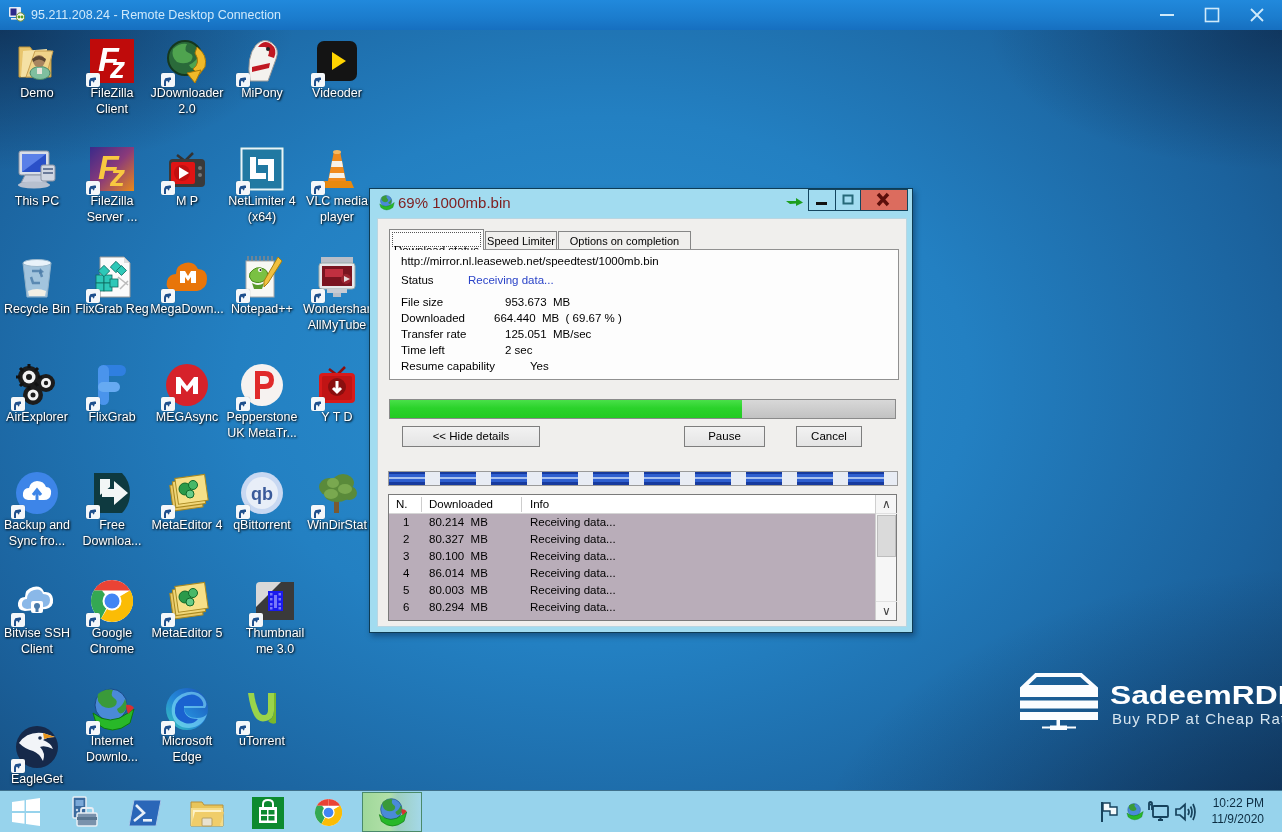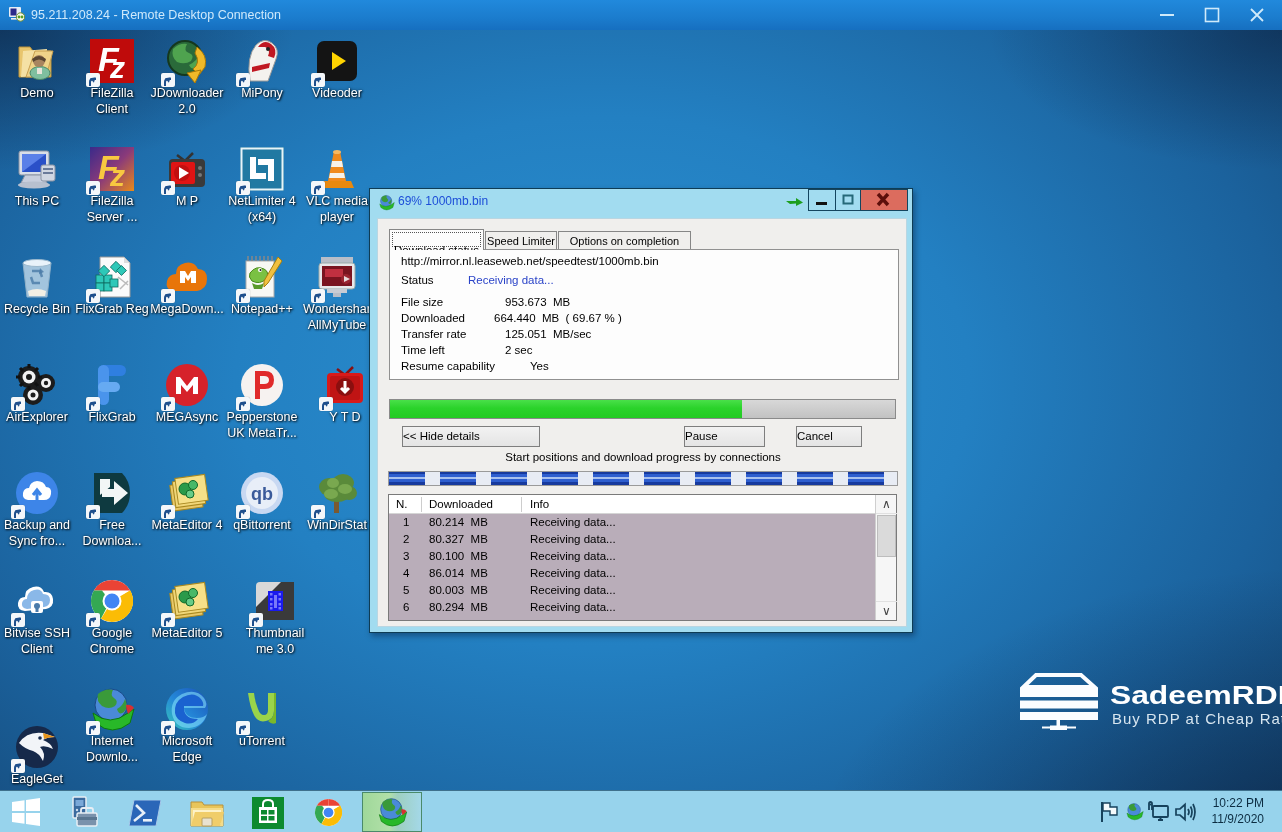--- a/index.html
+++ b/index.html
@@ -21,38 +21,38 @@
 .lbl{margin-top:0;font-size:12.5px;line-height:16px;color:#fff;white-space:nowrap;text-shadow:1px 1px 2px rgba(0,0,0,.9),0 0 3px rgba(0,0,0,.6)}
 .sc{position:absolute;left:-2px;bottom:-2px;width:14px;height:14px;background:#f4f7fa;border-radius:2px;box-shadow:0 0 1px rgba(0,0,0,.4)}
 .sc:after{content:"";position:absolute;left:3px;top:5px;width:5px;height:6px;border-left:2.5px solid #1e4f8c;border-top:2.5px solid #1e4f8c;border-top-left-radius:4px}.sc:before{content:"";position:absolute;right:1px;top:2px;width:0;height:0;border:3.5px solid transparent;border-left:5.5px solid #1e4f8c;transform:rotate(-40deg)}
 
 #taskbar{position:absolute;left:0;top:790px;width:1282px;height:42px;background:#97d3ec;border-top:1px solid #3f718c}
 #tray{position:absolute;right:0;top:0;height:42px}
 .clock{position:absolute;right:18px;top:4px;text-align:right;font-size:12px;line-height:16px;color:#0c2d42}
 
 #dlg{position:absolute;left:369px;top:188px;width:544px;height:445px;background:#a2dcf0;border:1px solid #0e3c55;box-shadow:2px 3px 6px rgba(0,0,20,.35)}
 #dlg .cap{position:absolute;left:0;top:0;width:100%;height:28px}
-#dlg .cap .t{position:absolute;left:28px;top:5px;font-size:12px;color:#1d4ed8}
+#dlg .cap .t{position:absolute;left:28px;top:5px;font-size:15px;color:#7f1d1d}
 .capbtn{position:absolute;top:0;height:22px;border:1px solid #14455f;text-align:center}
 #btnMin{left:438px;width:28px;background:#a2dcf0}
 #btnMax{left:465px;width:26px;background:#a2dcf0}
 #btnCls{left:490px;width:48px;background:#dc6c5e}
 
 #cli{position:absolute;left:7px;top:29px;width:530px;height:409px;background:#f0efed;border:1px solid #b9d6e2}
 .tab{position:absolute;top:12px;height:19px;background:#f0efed;border:1px solid #868686;font-size:11px;color:#000;text-align:center;padding-top:3px;overflow:hidden;white-space:nowrap}
 #tab1{left:11px;top:10px;height:21px;width:95px;background:#fcfcfc;z-index:3;border-bottom:none;outline:1px dotted #555;outline-offset:-4px;font-size:11.5px;padding-top:14px}
 #tab2{left:107px;width:72px}
 #tab3{left:180px;width:133px}
 #infobox{position:absolute;left:11px;top:30px;width:510px;height:131px;background:#fdfdfd;border:1px solid #919191}
 .il{position:absolute;font-size:11.5px;color:#000;white-space:pre}
 .blue{color:#2b44c8}
 
 #pbar{position:absolute;left:11px;top:180px;width:507px;height:20px;background:linear-gradient(180deg,#d8d8d8,#c2c2c2);border:1px solid #8a8a8a}
 #pfill{position:absolute;left:0;top:0;width:352px;height:18px;background:linear-gradient(180deg,#49e049 0%,#2bd32b 45%,#23cb23 100%)}
-.wbtn{position:absolute;height:21px;background:linear-gradient(180deg,#f2f2f2,#e4e4e4);border:1px solid #7e7e7e;font-size:11.5px;color:#000;text-align:left;padding-top:3px}
+.wbtn{position:absolute;height:21px;background:linear-gradient(180deg,#f2f2f2,#e4e4e4);border:1px solid #7e7e7e;font-size:11.5px;color:#000;text-align:center;padding-top:3px}
 #chunktxt{position:absolute;left:0;top:232px;width:530px;text-align:center;font-size:11.5px;color:#000}
 #chunks{position:absolute;left:10px;top:252px;width:510px;height:15px;border:1px solid #9a9a9a;background:
 repeating-linear-gradient(90deg,rgba(255,255,255,0) 0 36px,#e8ecf4 36px 51px),
 linear-gradient(180deg,#173a9e 0 2px,#2e5ecf 2px 5px,#a8c0ee 5px 7px,#2e5ecf 7px 10px,#173a9e 10px 13px)}
 
 #list{position:absolute;left:10px;top:275px;width:509px;height:127px;background:#b9adb9;border:1px solid #7a7a7a}
 #lhead{position:absolute;left:0;top:0;width:100%;height:19px;background:#fff;border-bottom:1px solid #d5d5d5}
 #lhead span{position:absolute;top:3px;font-size:11.5px;color:#000}
 .lrow{position:absolute;left:0;width:100%;height:17px;font-size:11.5px;color:#000}
 .lrow span{position:absolute;top:1px;white-space:pre}
@@ -348,21 +348,21 @@
       <div class="ic">
 <svg width="48" height="48" viewBox="0 0 48 48">
           <circle cx="24" cy="24" r="21" fill="#f6f2f0"></circle>
           <path d="M17 38 L17 10 L27 10 Q36 10 36 19 Q36 28 27 28 L22 28 L22 38 Z" fill="#e02a2a"></path>
           <path d="M22 15 L26 15 Q31 15 31 19 Q31 23 26 23 L22 23 Z" fill="#f6f2f0"></path>
         </svg>
 <span class="sc"></span></div>
       <div class="lbl">Pepperstone<br>UK MetaTr...</div>
     </div>
 
-<div class="cell" style="left:307px;top:361px">
+<div class="cell" style="left:299px;top:361px">
       <div class="ic">
 <svg width="48" height="48" viewBox="0 0 48 48">
           <path d="M16 8 L24 14 L32 6" fill="none" stroke="#8a1010" stroke-width="2.5"></path>
           <rect x="6" y="12" width="36" height="30" rx="4" fill="#d81a1a"></rect>
           <rect x="9" y="15" width="30" height="24" rx="2" fill="#c01414"></rect>
           <circle cx="24" cy="26" r="9" fill="#8a0f0f"></circle>
           <path d="M24 20 L24 30 M20 27 L24 31 L28 27" stroke="#fff" stroke-width="3" fill="none"></path>
         </svg>
 <span class="sc"></span></div>
       <div class="lbl">Y T D</div>
@@ -618,21 +618,20 @@
         <div class="il" style="left:115px;top:94px">2 sec</div>
       <div class="il" style="left:11px;top:110px">Resume capability</div>
         <div class="il" style="left:140px;top:110px">Yes</div>
     </div>
     <div id="pbar">
         <div id="pfill"></div>
       </div>
     <div class="wbtn" style="left:24px;top:207px;width:138px">&lt;&lt; Hide details</div>
     <div class="wbtn" style="left:306px;top:207px;width:81px">Pause</div>
     <div class="wbtn" style="left:418px;top:207px;width:66px">Cancel</div>
-    <div id="chunktxt">Start positions and download progress by connections</div>
     <div id="chunks"></div>
     <div id="list">
       <div id="lhead">
         <span style="left:7px">N.</span>
           <span style="left:40px">Downloaded</span>
           <span style="left:141px">Info</span>
         <i style="position:absolute;left:32px;top:2px;height:15px;border-left:1px solid #cdcdcd"></i>
         <i style="position:absolute;left:132px;top:2px;height:15px;border-left:1px solid #cdcdcd"></i>
       </div>
       <div class="lrow" style="top:20px">

